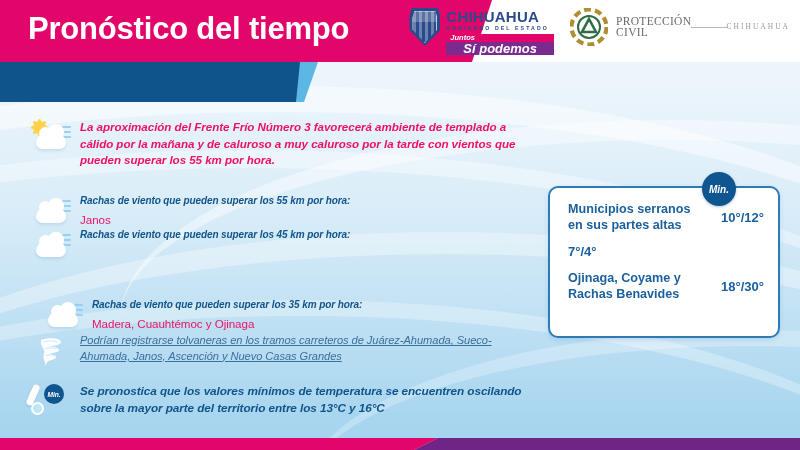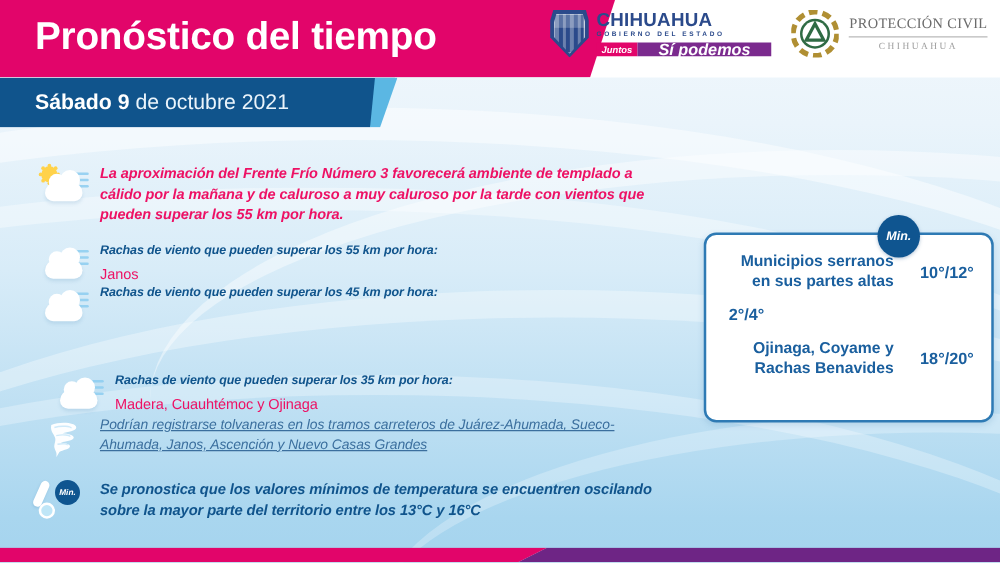--- a/index.html
+++ b/index.html
@@ -88,38 +88,38 @@
     content:""; position:absolute; inset:3px;
     border:1px solid rgba(255,255,255,.55);
     clip-path: polygon(8% 0, 92% 0, 100% 22%, 100% 58%, 50% 100%, 0 58%, 0 22%);
     background:
       linear-gradient(180deg, rgba(255,255,255,.22) 0 34%, rgba(255,255,255,0) 34%),
       repeating-linear-gradient(90deg, rgba(255,255,255,.30) 0 3px, rgba(43,74,139,0) 3px 6px);
   }
   .chih-text { display:flex; flex-direction: column; line-height:1; }
   .chih-name { font-size: 15px; font-weight: 800; color:#2b4a8b; letter-spacing: .2px; }
   .chih-sub  { font-size: 5.2px; font-weight: 700; color:#2b4a8b; letter-spacing: 2.1px; margin-top: 2px; }
-  .chih-tag  { display:flex; margin-top: 3px; height: 11px; }
+  .chih-tag  { display:flex; margin-top: 3px; height: 11px; flex-direction: column; }
   .tag-a { background:#e2056a; color:#fff; font-size:7.5px; font-weight:800; font-style:italic; padding:0 4px; display:flex; align-items:center; }
   .tag-b { background:#7b2a8e; color:#fff; font-size:13px; font-weight:700; font-style:italic; padding:0 17px; display:flex; align-items:center; }
 
   .logo-pc { display:flex; align-items:center; gap: 8px; }
   .pc-mark { width: 38px; height: 38px; position: relative; }
-  .pc-text { display:flex; flex-direction:column; align-items:center; line-height:1; }
+  .pc-text { display:flex; flex-direction:row; align-items:center; line-height:1; }
   .pc-name { font-family:"Liberation Serif", serif; font-size: 11.5px; color:#6b6b6b; letter-spacing: .3px; }
   .pc-rule { width:100%; height:1px; background:#b9b9b9; margin: 3px 0; }
   .pc-sub  { font-family:"Liberation Serif", serif; font-size: 7.5px; color:#9a9a9a; letter-spacing: 2px; }
 
   
   .rows { position: absolute; left: 0; top: 118px; width: 540px; }
   .row { position: absolute; display: flex; align-items: flex-start; }
   .row .icon { width: 58px; flex: 0 0 58px; display:flex; align-items:flex-start; justify-content:center; padding-top: 2px; }
   .row .txt { padding-top: 1px; }
 
-  .r-lead   { left: 22px; top: 12px;   width: 500px; }
+  .r-lead   { left: 22px; top: 0px;   width: 500px; }
   .r-w55    { left: 22px; top: 74px;  width: 500px; }
   .r-w45    { left: 22px; top: 108px; width: 500px; }
   .r-w35    { left: 34px; top: 178px; width: 500px; }
   .r-tolv   { left: 22px; top: 214px; width: 500px; }
   .r-min    { left: 22px; top: 262px; width: 500px; align-items: flex-end; }
 
   .lead-text {
     color: #ed1164; font-size: 11.6px; font-weight: 700; font-style: italic;
     line-height: 16.5px; letter-spacing: -0.05px;
   }
@@ -188,24 +188,23 @@
   }
   .badge-min {
     position:absolute; left: 16px; top: 2px; width: 20px; height: 20px;
     border-radius: 50%; background:#0f5590;
     display:flex; align-items:center; justify-content:center;
     color:#fff; font-size: 6.6px; font-weight: 800; font-style: italic;
   }
 
   
   .temp-panel {
-    position:absolute; left: 563px; top: 186px; width: 228px; height: 148px;
+    position:absolute; left: 548px; top: 186px; width: 228px; height: 148px;
     background:#ffffff; border: 2px solid #2e7ab4; border-radius: 10px;
     box-shadow: 0 2px 5px rgba(60,120,170,.18);
-    text-align: right;
   }
   .temp-badge {
     position:absolute; left: 702px; top: 172px; width: 34px; height: 34px;
     border-radius:50%; background:#0f5590;
     display:flex; align-items:center; justify-content:center;
     color:#ffffff; font-size: 10px; font-weight: 800; font-style: italic;
     box-shadow: 0 1px 3px rgba(40,90,140,.35);
   }
   .temp-rows { position:absolute; inset: 0; padding: 13px 14px 0 18px; }
   .temp-row {
@@ -245,23 +244,20 @@
     <div class="wave w6"></div>
   </div>
 
   <div class="header-wrap">
     <div class="header-white-right"></div>
     <div class="header-pink"></div>
     <div class="header-title">Pronóstico del tiempo</div>
 
     <div class="header-blue"></div>
     <div class="header-blue-accent"></div>
-    <div class="header-date">
-      <b>Sábado 9</b><span> de octubre 2021</span>
-    </div>
 
     <div class="logos">
 
       <div class="logo-chih">
         <div class="shield"></div>
         <div class="chih-text">
           <div class="chih-name">CHIHUAHUA</div>
           <div class="chih-sub">GOBIERNO DEL ESTADO</div>
           <div class="chih-tag">
             <span class="tag-a">Juntos</span>
@@ -397,25 +393,25 @@
 
   </div>
 
   <div class="temp-panel">
     <div class="temp-rows">
       <div class="temp-row">
         <div class="temp-place">Municipios serranos en sus partes altas</div>
         <div class="temp-val">10°/12°</div>
       </div>
       <div class="temp-row">
-        <div class="temp-val">2°/4°</div>
+        <div class="temp-val">7°/4°</div>
       </div>
       <div class="temp-row">
         <div class="temp-place">Ojinaga, Coyame y Rachas Benavides</div>
-        <div class="temp-val">18°/20°</div>
+        <div class="temp-val">18°/30°</div>
       </div>
     </div>
   </div>
   <div class="temp-badge">Min.</div>
 
   <div class="footbar">
     <div class="foot-purple"></div>
     <div class="foot-pink"></div>
   </div>
 

